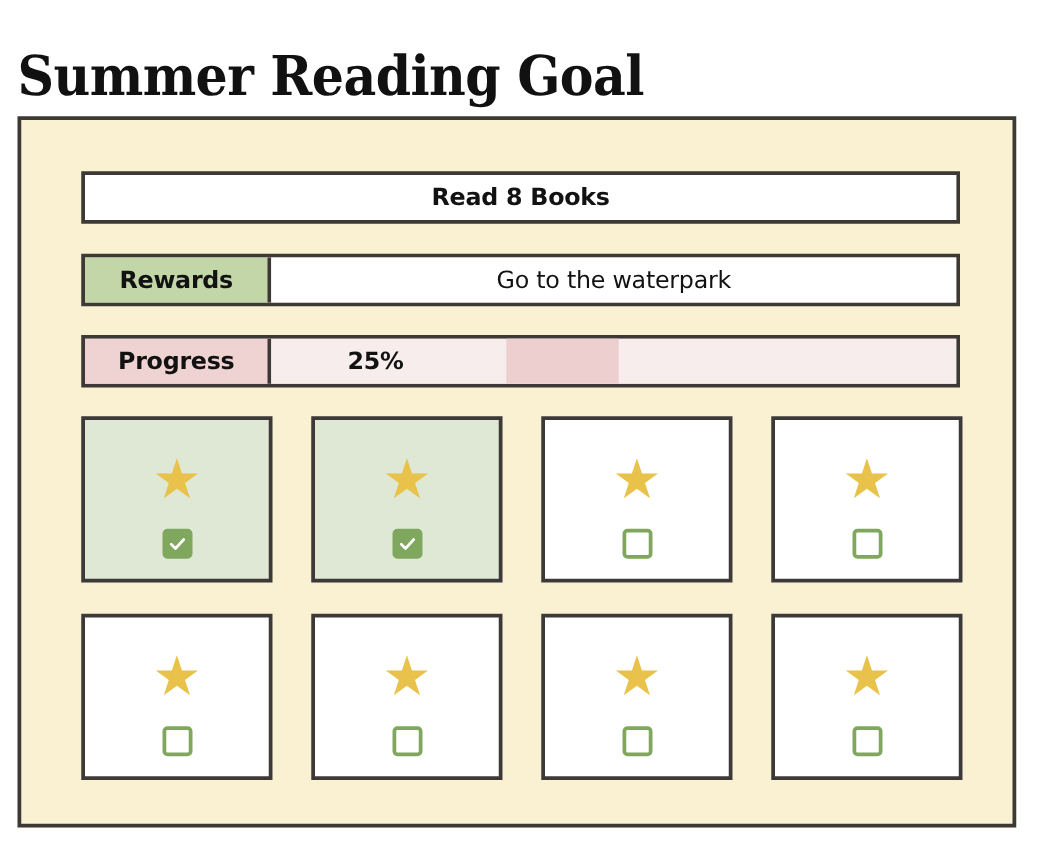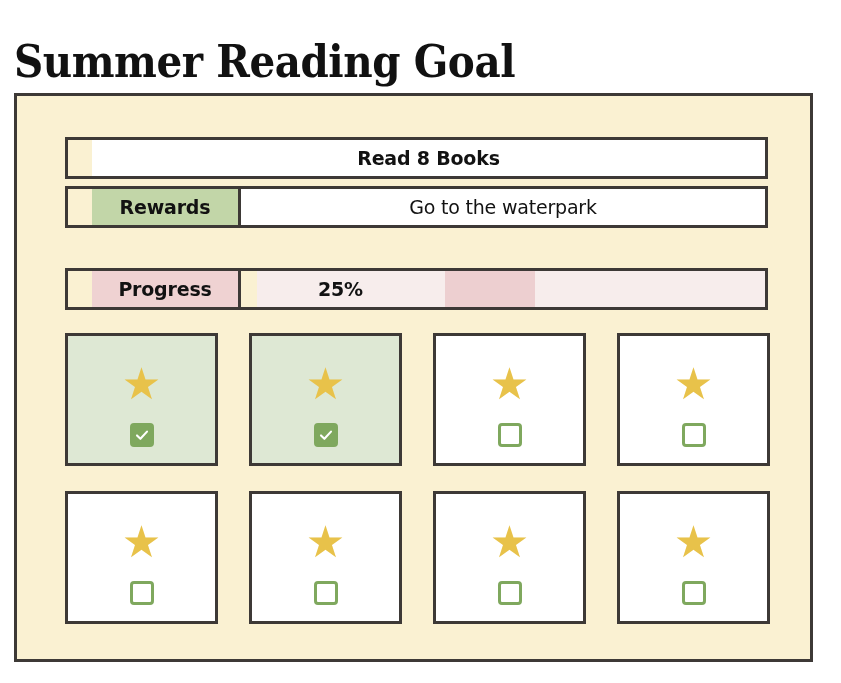--- a/index.html
+++ b/index.html
@@ -43,24 +43,23 @@
 
   .row {
     position: absolute;
     box-sizing: border-box;
     border: 3px solid #3D3936;
     display: flex;
     align-items: stretch;
     left: 48px;
     width: 703px;
     height: 42px;
-    padding-left: 24px;
   }
   #row-goal   { top: 41px; }
-  #row-reward { top: 90px; }
+  #row-reward { top: 107px; }
   #row-progress { top: 172px; }
 
   .row-label {
     box-sizing: border-box;
     width: 149px;
     flex: 0 0 149px;
     border-right: 3px solid #3D3936;
     display: flex;
     align-items: center;
     justify-content: center;
@@ -95,21 +94,20 @@
     color: #121212;
     letter-spacing: -0.2px;
   }
 
   #progress-track {
     position: relative;
     flex: 1 1 auto;
     background: #F7EDEC;
     display: flex;
     align-items: center;
-    margin-left: 16px;
   }
   #progress-percent {
     position: absolute;
     left: 61px;
     top: 0;
     bottom: 0;
     display: flex;
     align-items: center;
     font-weight: 700;
     font-size: 19px;

